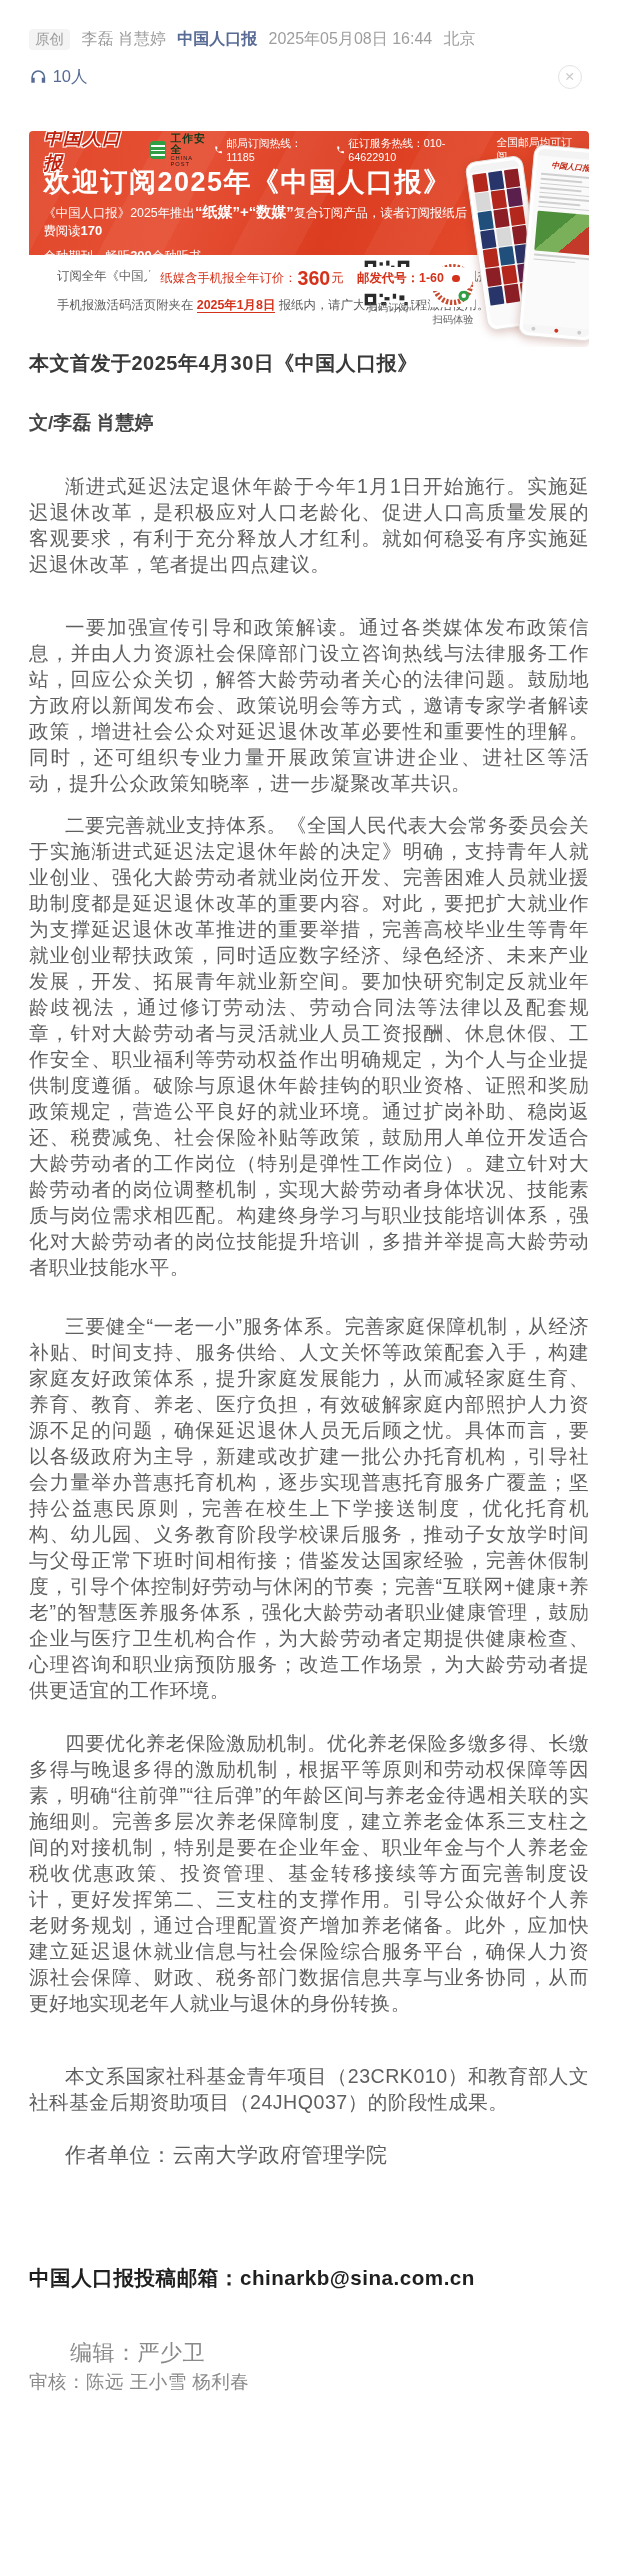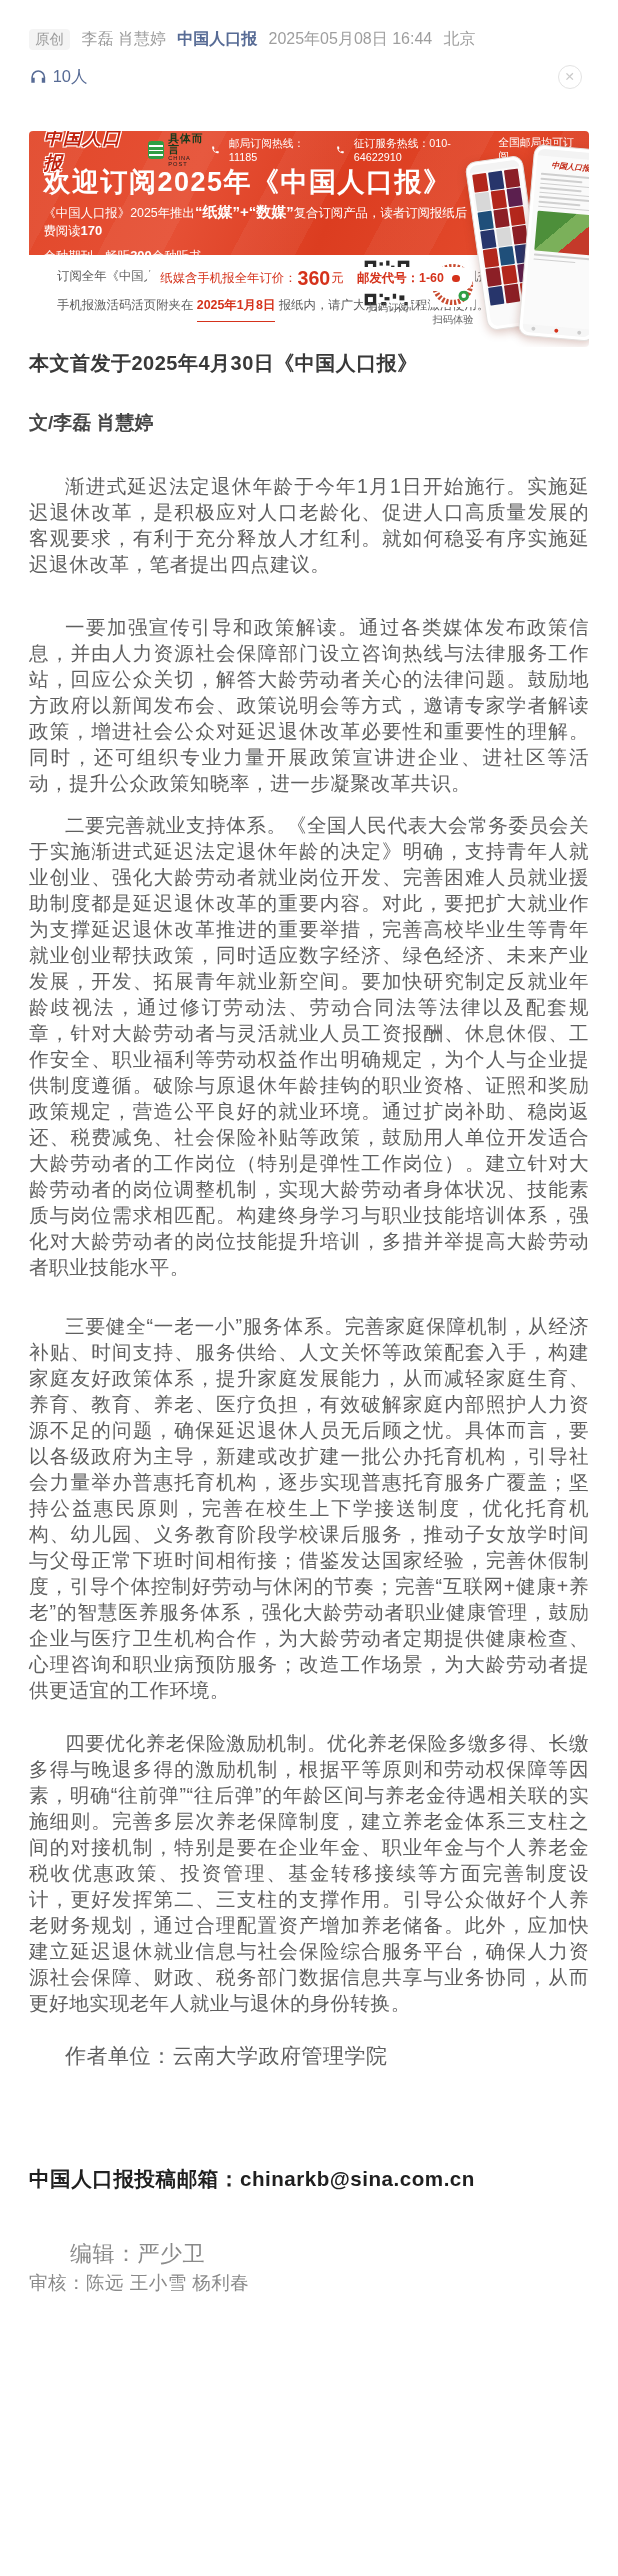--- a/index.html
+++ b/index.html
@@ -59,42 +59,42 @@
   .post-logo { display:flex; align-items:center; margin-left:15.5px; }
   .post-emblem {
     width:17.5px; height:17.5px; border-radius:2.6px;
     background:repeating-linear-gradient(180deg,#2f9e44 0 3.1px,#ffffff 3.1px 4.6px);
     border:1px solid #2f9e44;
   }
   .post-text { margin-left:4.1px; line-height:1; }
   .post-cn { font-size:10.8px; font-weight:bold; color:#143a1c; letter-spacing:1px; }
   .post-en { font-size:5.7px; color:#1c1c1c; letter-spacing:1px; margin-top:1.5px; }
   .hotlines { margin-left:auto; display:flex; align-items:center; gap:13.4px; color:#ffffff; font-size:10.8px; }
-  .hotline { display:flex; align-items:center; gap:9px; }
+  .hotline { display:flex; align-items:center; gap:3px; }
   .hotline svg { width:9.8px; height:9.8px; }
   .headline {
     position:relative; z-index:2; margin-top:5.2px; font-size:27px; line-height:30px;
     font-weight:800; color:#ffffff; letter-spacing:1.5px;
   }
   .bdesc { position:relative; z-index:2; margin-top:6.2px; font-size:12.4px; line-height:18.5px; color:#ffffff; }
   .bdesc .bq { font-size:15px; font-weight:800; }
   .bdesc .bn { font-size:13px; font-weight:800; }
   .pill {
     position:relative; z-index:2; margin:1px auto 0 auto; width:fit-content; height:24px;
     background:#ffffff; border-radius:12px; display:flex; align-items:center;
     padding:0 13.4px; color:#d5321b; font-size:12.4px; white-space:nowrap;
   }
   .pill-price { font-size:19.6px; font-weight:800; margin:0 1px; }
   .pill-code { font-weight:700; margin-left:13.4px; }
   .pill-dot { width:7.7px; height:7.7px; border-radius:50%; background:#d5321b; margin-left:8.2px; }
 
   .banner-white { height:93px; position:relative; padding:12.4px 0 0 28px; background:#ffffff; }
   .bw-line { font-size:12.4px; line-height:17.5px; color:#5d5d5d; width:330px; white-space:nowrap; }
   .bw-line2 { margin-top:11.3px; }
-  .date-red { color:#d5321b; font-weight:bold; border-bottom:1px solid #d5321b; padding-bottom:9px; }
+  .date-red { color:#d5321b; font-weight:bold; border-bottom:1px solid #d5321b; padding-bottom:0; }
 
   .qr { position:absolute; background:#ffffff; }
   .qr svg { width:100%; height:100%; }
   .qr1 { left:334px; top:4.1px; width:48px; height:48px; }
   .qr2 { left:401px; top:6.2px; width:45px; height:45px; }
   .qr-label { position:absolute; font-size:10.3px; color:#666666; width:62px; text-align:center; }
   .qr-label1 { left:328px; top:46px; }
   .qr-label2 { left:393px; top:58px; }
 
   .phones { position:absolute; left:443px; top:15.5px; width:124px; height:196px; z-index:3; }
@@ -160,21 +160,21 @@
     <div class="close-btn">✕</div>
   </div>
 
   <div class="banner">
     <div class="banner-red">
       <div class="logo-row">
         <span class="calligraphy">中国人口报</span>
         <div class="post-logo">
           <div class="post-emblem"></div>
           <div class="post-text">
-            <div class="post-cn">具体而言</div>
+            <div class="post-cn">工作安全</div>
             <div class="post-en">CHINA POST</div>
           </div>
         </div>
         <div class="hotlines">
           <span class="hotline">
             <svg viewBox="0 0 24 24">
                 <path d="M6.6 10.8c1.4 2.8 3.8 5.1 6.6 6.6l2.2-2.2c.3-.3.7-.4 1-.2 1.1.4 2.3.6 3.6.6.6 0 1 .4 1 1V20c0 .6-.4 1-1 1C10.6 21 3 13.4 3 4c0-.6.4-1 1-1h3.5c.6 0 1 .4 1 1 0 1.2.2 2.4.6 3.6.1.3 0 .7-.2 1l-2.3 2.2z" fill="#ffffff"></path>
               </svg>
             <span>邮局订阅热线：11185</span>
           </span>
@@ -318,20 +318,21 @@
 
   <h2 class="first-pub">本文首发于2025年4月30日《中国人口报》</h2>
 
   <div class="byline">文/李磊 肖慧婷</div>
 
   <p class="para p1">渐进式延迟法定退休年龄于今年1月1日开始施行。实施延迟退休改革，是积极应对人口老龄化、促进人口高质量发展的客观要求，有利于充分释放人才红利。就如何稳妥有序实施延迟退休改革，笔者提出四点建议。</p>
   <p class="para p2">一要加强宣传引导和政策解读。通过各类媒体发布政策信息，并由人力资源社会保障部门设立咨询热线与法律服务工作站，回应公众关切，解答大龄劳动者关心的法律问题。鼓励地方政府以新闻发布会、政策说明会等方式，邀请专家学者解读政策，增进社会公众对延迟退休改革必要性和重要性的理解。同时，还可组织专业力量开展政策宣讲进企业、进社区等活动，提升公众政策知晓率，进一步凝聚改革共识。</p>
   <p class="para p3">二要完善就业支持体系。《全国人民代表大会常务委员会关于实施渐进式延迟法定退休年龄的决定》明确，支持青年人就业创业、强化大龄劳动者就业岗位开发、完善困难人员就业援助制度都是延迟退休改革的重要内容。对此，要把扩大就业作为支撑延迟退休改革推进的重要举措，完善高校毕业生等青年就业创业帮扶政策，同时适应数字经济、绿色经济、未来产业发展，开发、拓展青年就业新空间。要加快研究制定反就业年龄歧视法，通过修订劳动法、劳动合同法等法律以及配套规章，针对大龄劳动者与灵活就业人员工资报酬、休息休假、工作安全、职业福利等劳动权益作出明确规定，为个人与企业提供制度遵循。破除与原退休年龄挂钩的职业资格、证照和奖励政策规定，营造公平良好的就业环境。通过扩岗补助、稳岗返还、税费减免、社会保险补贴等政策，鼓励用人单位开发适合大龄劳动者的工作岗位（特别是弹性工作岗位）。建立针对大龄劳动者的岗位调整机制，实现大龄劳动者身体状况、技能素质与岗位需求相匹配。构建终身学习与职业技能培训体系，强化对大龄劳动者的岗位技能提升培训，多措并举提高大龄劳动者职业技能水平。</p>
   <p class="para p4">三要健全“一老一小”服务体系。完善家庭保障机制，从经济补贴、时间支持、服务供给、人文关怀等政策配套入手，构建家庭友好政策体系，提升家庭发展能力，从而减轻家庭生育、养育、教育、养老、医疗负担，有效破解家庭内部照护人力资源不足的问题，确保延迟退休人员无后顾之忧。具体而言，要以各级政府为主导，新建或改扩建一批公办托育机构，引导社会力量举办普惠托育机构，逐步实现普惠托育服务广覆盖；坚持公益惠民原则，完善在校生上下学接送制度，优化托育机构、幼儿园、义务教育阶段学校课后服务，推动子女放学时间与父母正常下班时间相衔接；借鉴发达国家经验，完善休假制度，引导个体控制好劳动与休闲的节奏；完善“互联网+健康+养老”的智慧医养服务体系，强化大龄劳动者职业健康管理，鼓励企业与医疗卫生机构合作，为大龄劳动者定期提供健康检查、心理咨询和职业病预防服务；改造工作场景，为大龄劳动者提供更适宜的工作环境。</p>
   <p class="para p5">四要优化养老保险激励机制。优化养老保险多缴多得、长缴多得与晚退多得的激励机制，根据平等原则和劳动权保障等因素，明确“往前弹”“往后弹”的年龄区间与养老金待遇相关联的实施细则。完善多层次养老保障制度，建立养老金体系三支柱之间的对接机制，特别是要在企业年金、职业年金与个人养老金税收优惠政策、投资管理、基金转移接续等方面完善制度设计，更好发挥第二、三支柱的支撑作用。引导公众做好个人养老财务规划，通过合理配置资产增加养老储备。此外，应加快建立延迟退休就业信息与社会保险综合服务平台，确保人力资源社会保障、财政、税务部门数据信息共享与业务协同，从而更好地实现老年人就业与退休的身份转换。</p>
+  <p class="para p6">本文系国家社科基金青年项目（23CRK010）和教育部人文社科基金后期资助项目（24JHQ037）的阶段性成果。</p>
 
   <div class="affiliation">作者单位：云南大学政府管理学院</div>
 
   <div class="mailbox">中国人口报投稿邮箱：chinarkb@sina.com.cn</div>
 
   <div class="editor">编辑：严少卫</div>
   <div class="reviewer">审核：陈远 王小雪 杨利春</div>
 
 </div>
 

